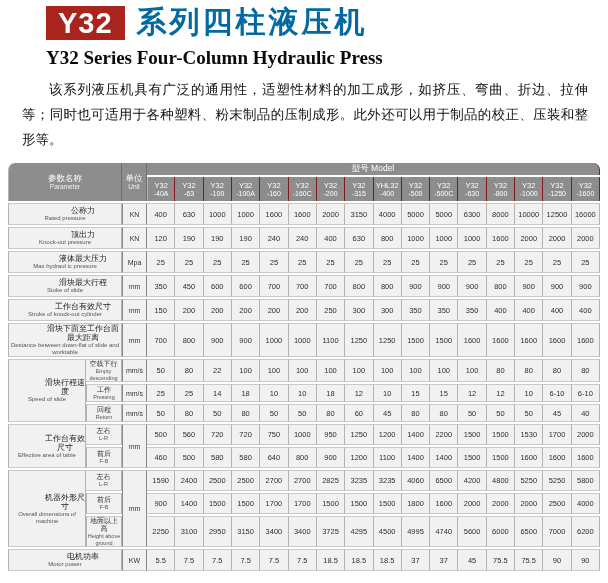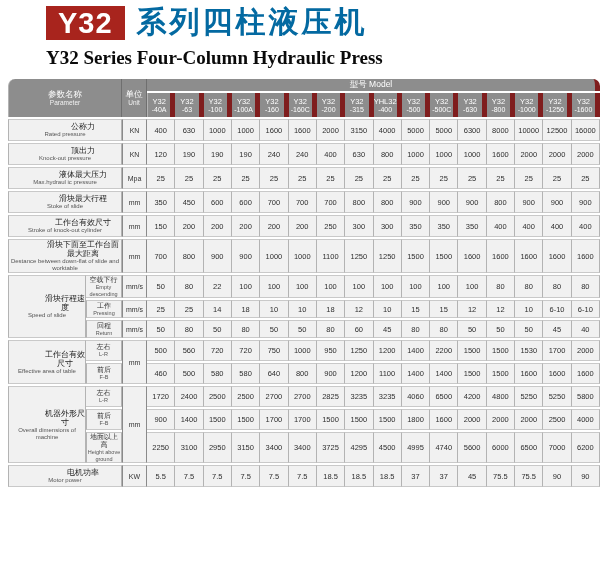--- a/index.html
+++ b/index.html
@@ -14,21 +14,21 @@
        letter-spacing:3px;color:#0369a1;}
   .title-en{margin:4px 0 8px 46px;font-family:"Liberation Serif",serif;
        font-weight:bold;font-size:19px;color:#0a0a0a;}
   .features-heading{margin:12px 0 0 38px;color:#e60012;font-weight:bold;font-size:13.5px;}
   .features-text{margin:5px 20px 9px 22px;font-size:13.5px;line-height:25px;
        text-indent:2em;text-align:justify;}
   
   table.spec{margin-left:8px;width:592px;border-collapse:separate;border-spacing:0 2px;
        table-layout:fixed;}
   th{background:#8d8d8d;color:#fff;font-weight:normal;padding:0;text-align:center;
-       vertical-align:middle;border-right:5px solid #7f1d1d;}
+       vertical-align:middle;border-right:1px solid #7f1d1d;}
   th .zh{font-size:8.5px;line-height:10px;text-align:center;}
   th .en{font-size:6.5px;line-height:8px;color:#f2f2f2;}
   th.h-model{height:12px;font-size:8.5px;border-top-right-radius:7px;}
   th.h-param{border-top-left-radius:7px;border-right:1px solid #6f6f6f;}
   th.h-unit{border-right:1px solid #6f6f6f;font-size:8px;}
   th.h-mod .l1{font-size:7.5px;line-height:9px;}
   th.h-mod .l2{font-size:7px;line-height:8px;}
   tr.models th{height:24px;}
   td{background:#f1f1f1;border-right:1px solid #b3b3b3;border-top:1px solid #c9c9c9;
        border-bottom:1px solid #c9c9c9;text-align:center;vertical-align:middle;
@@ -45,20 +45,21 @@
 </style>
 </head>
 <body>
 
 <div class="page">
   <div class="title-row">
     <span class="model-badge">Y32</span>
     <span class="title-zh">系列四柱液压机</span>
   </div>
   <div class="title-en">Y32 Series Four-Column Hydraulic Press</div>
+  <p class="features-text">该系列液压机具有广泛的通用性，适塑性材料的加工成形，如挤压、弯曲、折边、拉伸等；同时也可适用于各种塑料、粉末制品的压制成形。此外还可以用于制品的校正、压装和整形等。</p>
 
   <table class="spec">
     <colgroup>
       <col style="width:78px">
         <col style="width:36px">
         <col style="width:25px">
     </colgroup>
     <thead>
         <tr>
           <th class="h-param" colspan="2" rowspan="2">
@@ -402,21 +403,21 @@
         <tr class="r19">
           <td class="label" rowspan="3">
             <div class="zh">机器外形尺寸</div>
             <div class="en">Overall dimensions of machine</div>
           </td>
           <td class="sub">
             <div class="zh">左右</div>
             <div class="en">L-R</div>
           </td>
           <td class="unit" rowspan="3">mm</td>
-          <td class="val">1720</td>
+          <td class="val">1590</td>
           <td class="val">2400</td>
           <td class="val">2500</td>
           <td class="val">2500</td>
           <td class="val">2700</td>
           <td class="val">2700</td>
           <td class="val">2825</td>
           <td class="val">3235</td>
           <td class="val">3235</td>
           <td class="val">4060</td>
           <td class="val">6500</td>

